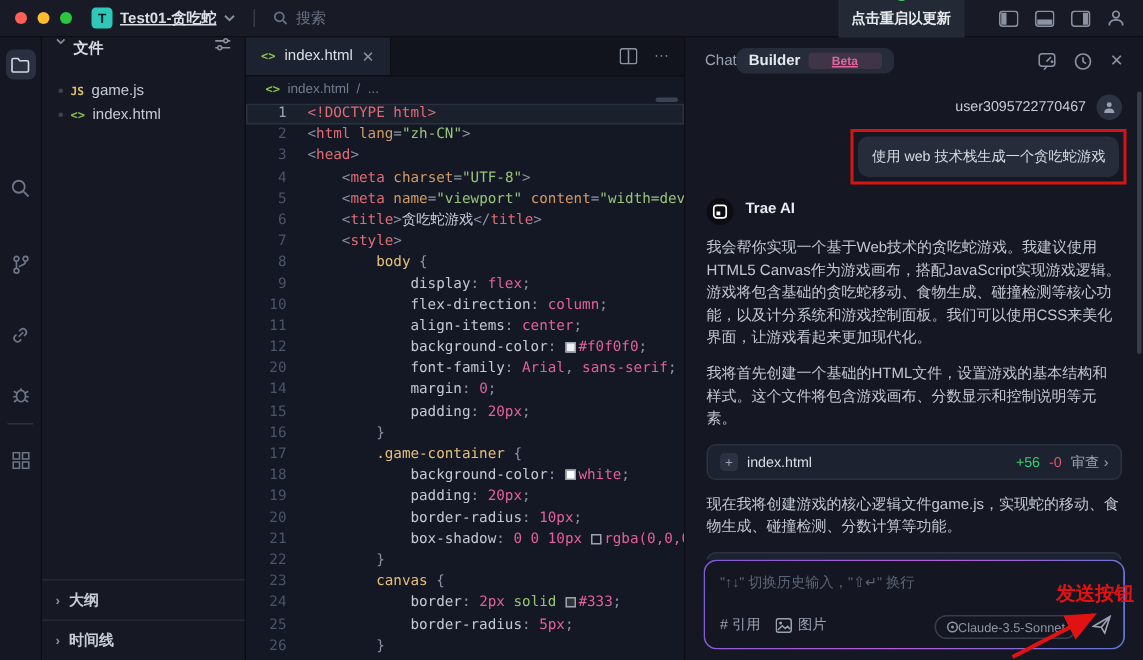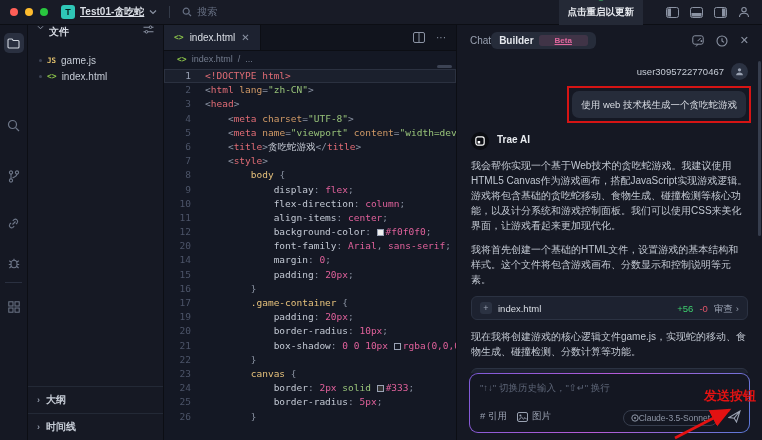--- a/index.html
+++ b/index.html
@@ -248,20 +248,21 @@
         <div class="code-line"><span class="ln">8</span><span><span class="tok-pln">        </span><span class="tok-sel">body</span><span class="tok-pun"> {</span></span></div>
         <div class="code-line"><span class="ln">9</span><span><span class="tok-pln">            </span><span class="tok-prop">display</span><span class="tok-pun">: </span><span class="tok-val">flex</span><span class="tok-pun">;</span></span></div>
         <div class="code-line"><span class="ln">10</span><span><span class="tok-pln">            </span><span class="tok-prop">flex-direction</span><span class="tok-pun">: </span><span class="tok-val">column</span><span class="tok-pun">;</span></span></div>
         <div class="code-line"><span class="ln">11</span><span><span class="tok-pln">            </span><span class="tok-prop">align-items</span><span class="tok-pun">: </span><span class="tok-val">center</span><span class="tok-pun">;</span></span></div>
         <div class="code-line"><span class="ln">12</span><span><span class="tok-pln">            </span><span class="tok-prop">background-color</span><span class="tok-pun">: </span><span class="swatch" style="background: rgb(240, 240, 240);"></span><span class="tok-val">#f0f0f0</span><span class="tok-pun">;</span></span></div>
         <div class="code-line"><span class="ln">20</span><span><span class="tok-pln">            </span><span class="tok-prop">font-family</span><span class="tok-pun">: </span><span class="tok-val">Arial</span><span class="tok-pun">, </span><span class="tok-val">sans-serif</span><span class="tok-pun">;</span></span></div>
         <div class="code-line"><span class="ln">14</span><span><span class="tok-pln">            </span><span class="tok-prop">margin</span><span class="tok-pun">: </span><span class="tok-val">0</span><span class="tok-pun">;</span></span></div>
         <div class="code-line"><span class="ln">15</span><span><span class="tok-pln">            </span><span class="tok-prop">padding</span><span class="tok-pun">: </span><span class="tok-val">20px</span><span class="tok-pun">;</span></span></div>
         <div class="code-line"><span class="ln">16</span><span><span class="tok-pln">        </span><span class="tok-pun">}</span></span></div>
         <div class="code-line"><span class="ln">17</span><span><span class="tok-pln">        </span><span class="tok-sel">.game-container</span><span class="tok-pun"> {</span></span></div>
+        <div class="code-line"><span class="ln">18</span><span><span class="tok-pln">            </span><span class="tok-prop">background-color</span><span class="tok-pun">: </span><span class="swatch" style="background: rgb(255, 255, 255);"></span><span class="tok-val">white</span><span class="tok-pun">;</span></span></div>
         <div class="code-line"><span class="ln">19</span><span><span class="tok-pln">            </span><span class="tok-prop">padding</span><span class="tok-pun">: </span><span class="tok-val">20px</span><span class="tok-pun">;</span></span></div>
         <div class="code-line"><span class="ln">20</span><span><span class="tok-pln">            </span><span class="tok-prop">border-radius</span><span class="tok-pun">: </span><span class="tok-val">10px</span><span class="tok-pun">;</span></span></div>
         <div class="code-line"><span class="ln">21</span><span><span class="tok-pln">            </span><span class="tok-prop">box-shadow</span><span class="tok-pun">: </span><span class="tok-val">0 0 10px</span><span class="tok-pln"> </span><span class="swatch"></span><span class="tok-val">rgba(0,0,0,0.</span></span></div>
         <div class="code-line"><span class="ln">22</span><span><span class="tok-pln">        </span><span class="tok-pun">}</span></span></div>
         <div class="code-line"><span class="ln">23</span><span><span class="tok-pln">        </span><span class="tok-sel">canvas</span><span class="tok-pun"> {</span></span></div>
         <div class="code-line"><span class="ln">24</span><span><span class="tok-pln">            </span><span class="tok-prop">border</span><span class="tok-pun">: </span><span class="tok-val">2px</span><span class="tok-str"> solid </span><span class="swatch" style="background: rgb(51, 51, 51);"></span><span class="tok-val">#333</span><span class="tok-pun">;</span></span></div>
         <div class="code-line"><span class="ln">25</span><span><span class="tok-pln">            </span><span class="tok-prop">border-radius</span><span class="tok-pun">: </span><span class="tok-val">5px</span><span class="tok-pun">;</span></span></div>
         <div class="code-line"><span class="ln">26</span><span><span class="tok-pln">        </span><span class="tok-pun">}</span></span></div>
       </div>
   </div>

